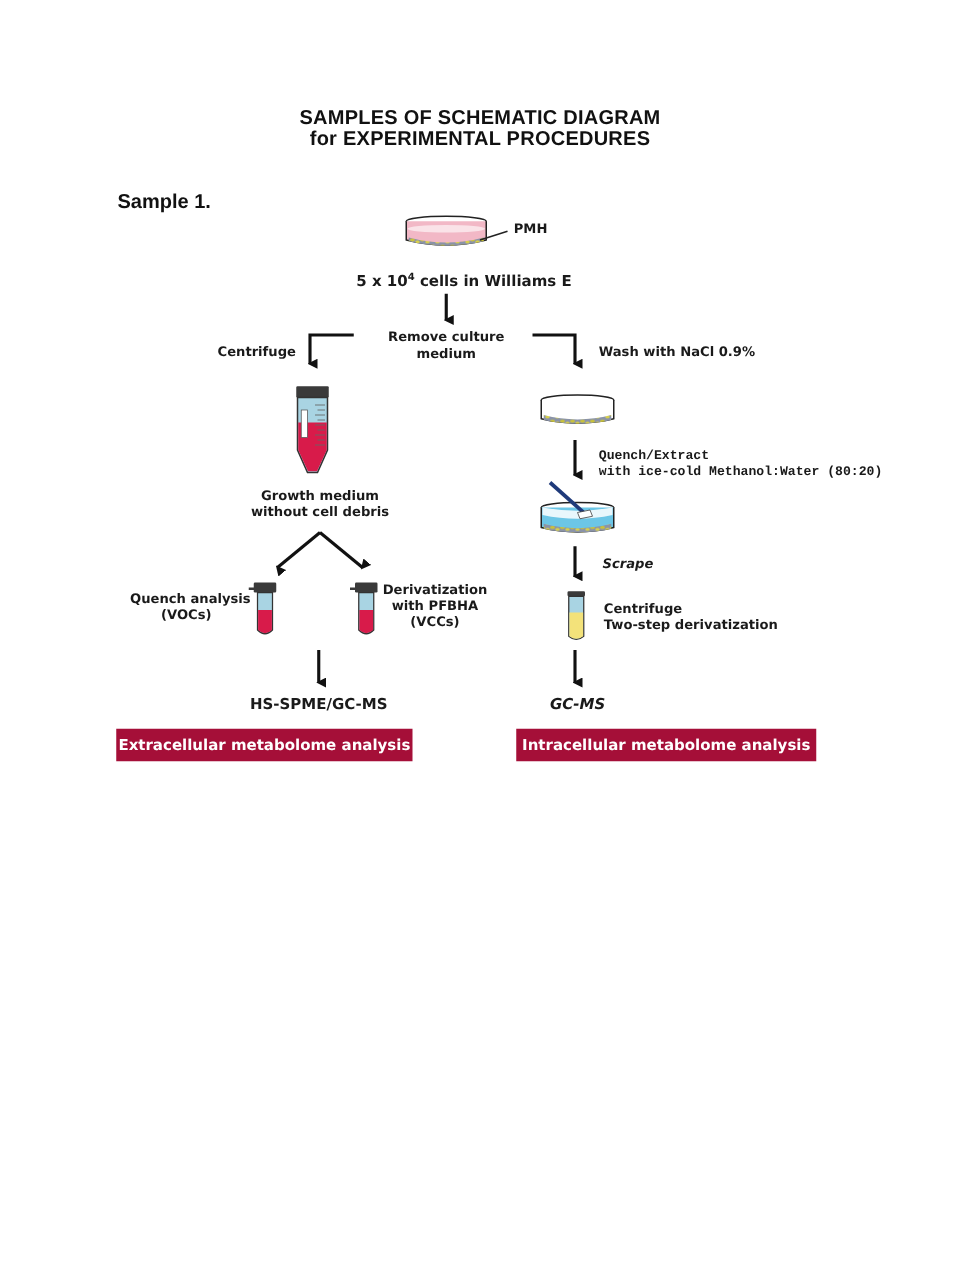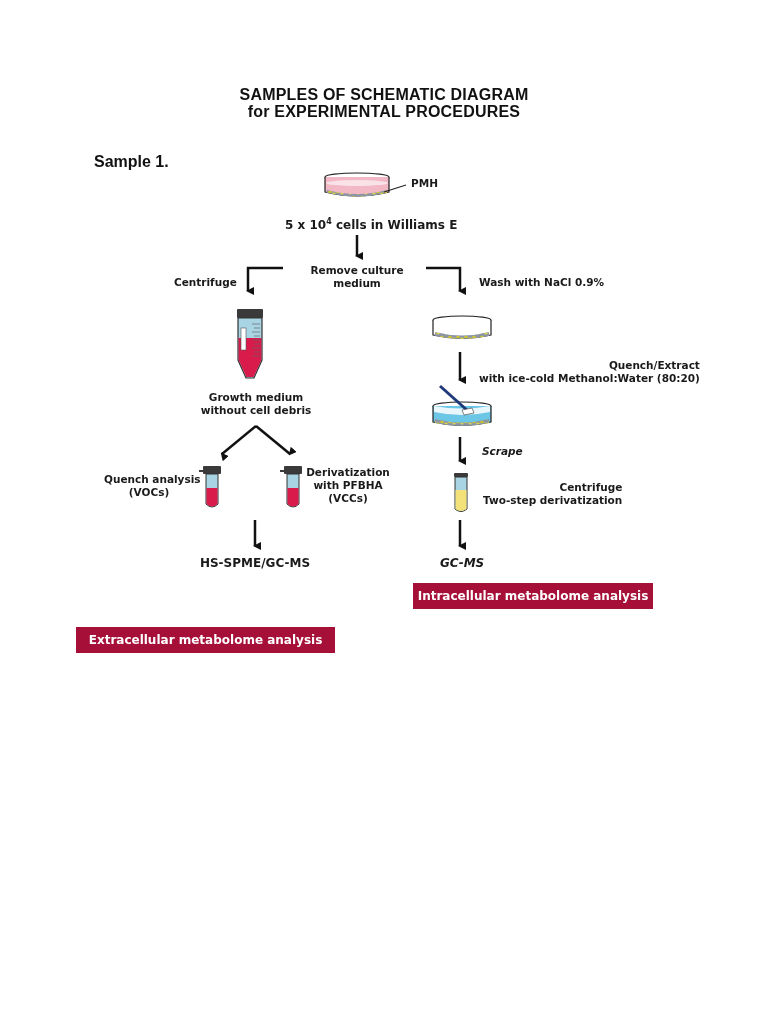--- a/index.html
+++ b/index.html
@@ -2,21 +2,21 @@
 <html><head>
 <meta charset="utf-8">
 <style>
   html, body { margin: 0; padding: 0; background: #ffffff; }
   body { width: 768px; height: 1024px; position: relative; overflow: hidden;
          font-family: "Liberation Sans", sans-serif; color: #111; }
   .abs { position: absolute; }
   .title { left: 0; width: 768px; text-align: center; font-weight: bold; font-size: 16px;
            letter-spacing: 0.2px; line-height: 17px; }
   .lbl { font-family: "DejaVu Sans", sans-serif; font-weight: bold; font-size: 10.5px;
-         line-height: 13px; color: #1a1a1a; white-space: nowrap; text-align: right; }
+         line-height: 13px; color: #1a1a1a; white-space: nowrap; }
   .lbl.center { text-align: center; }
   .lbl.big { font-size: 12px; line-height: 15px; }
   .banner { background: #a50f38; color: #fff; font-family: "DejaVu Sans", sans-serif;
             font-size: 12px; font-weight: bold; text-align: center; line-height: 26px;
             height: 26px; }
   svg { position: absolute; left: 0; top: 0; overflow: visible; }
 </style>
 </head>
 <body>
 
@@ -124,21 +124,21 @@
 </div>
 
 <div class="abs lbl" style="left:174px; top:276px;">Centrifuge</div>
 <div class="abs lbl" style="left:479px; top:276px;">Wash with NaCl 0.9%</div>
 
 <div class="abs lbl center" style="left:196px; top:391px; width:120px;">
   <div>Growth medium</div>
   <div>without cell debris</div>
 </div>
 
-<div class="abs lbl" style="left:479px; top:359px;">
+<div class="abs lbl" style="left:479px; top:359px;font-family:Liberation Mono, monospace;">
   <div>Quench/Extract</div>
   <div>with ice-cold Methanol:Water (80:20)</div>
 </div>
 
 <div class="abs lbl center" style="left:104px; top:473px; width:90px;">
   <div>Quench analysis</div>
   <div>(VOCs)</div>
 </div>
 
 <div class="abs lbl center" style="left:303px; top:466px; width:90px;">
@@ -150,14 +150,14 @@
 <div class="abs lbl" style="left:482px; top:445px;font-style:italic;">Scrape</div>
 
 <div class="abs lbl" style="left:483px; top:481px;">
   <div>Centrifuge</div>
   <div>Two-step derivatization</div>
 </div>
 
 <div class="abs lbl big center" style="left:180px; top:556px; width:150px;">HS-SPME/GC-MS</div>
 <div class="abs lbl big" style="left:440px; top:556px;font-style:italic;">GC-MS</div>
 
-<div class="abs banner" style="left:76px; top:583px; width:259px;margin-top:44px;">Extracellular metabolome analysis</div>
+<div class="abs banner" style="left:93px; top:583px; width:237px;">Extracellular metabolome analysis</div>
 <div class="abs banner" style="left:413px; top:583px; width:240px;">Intracellular metabolome analysis</div>
 
 </body></html>

